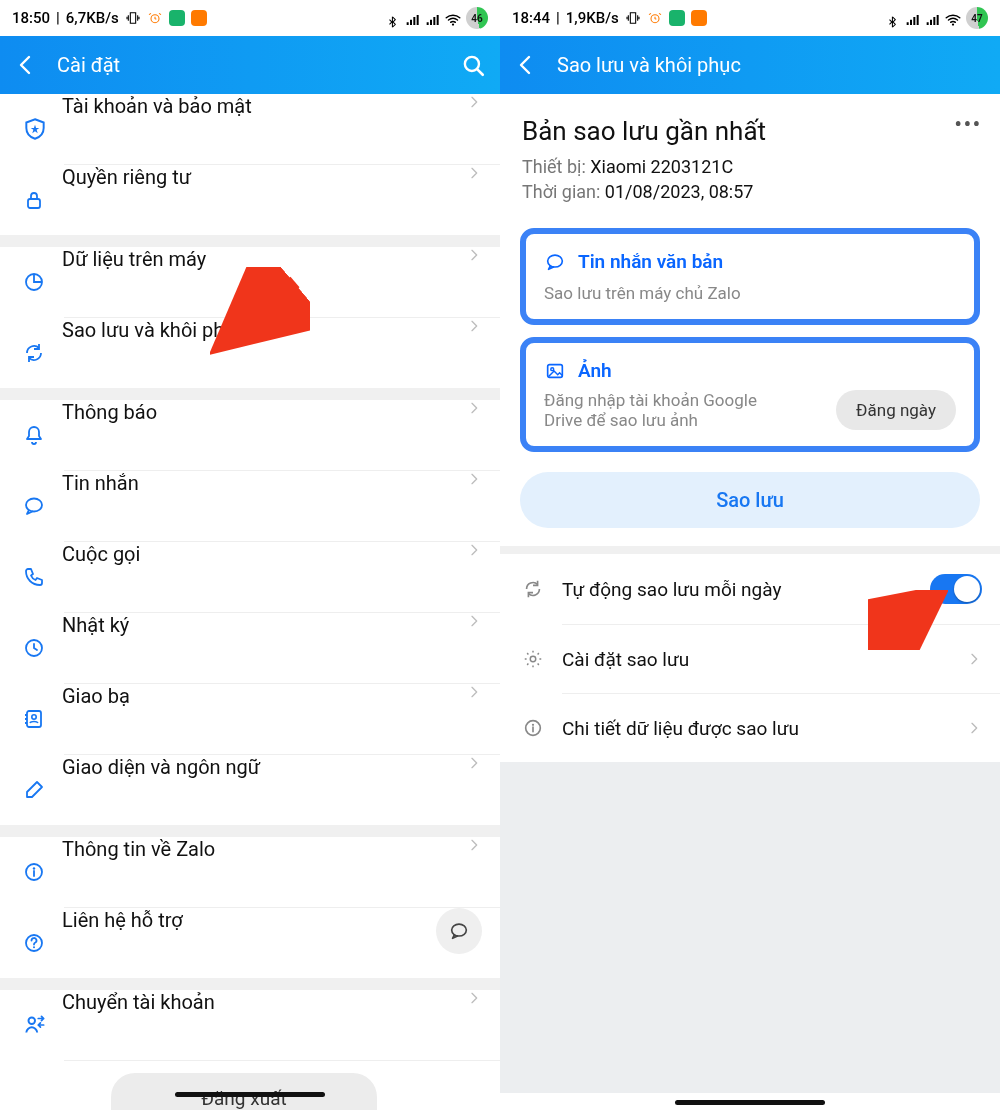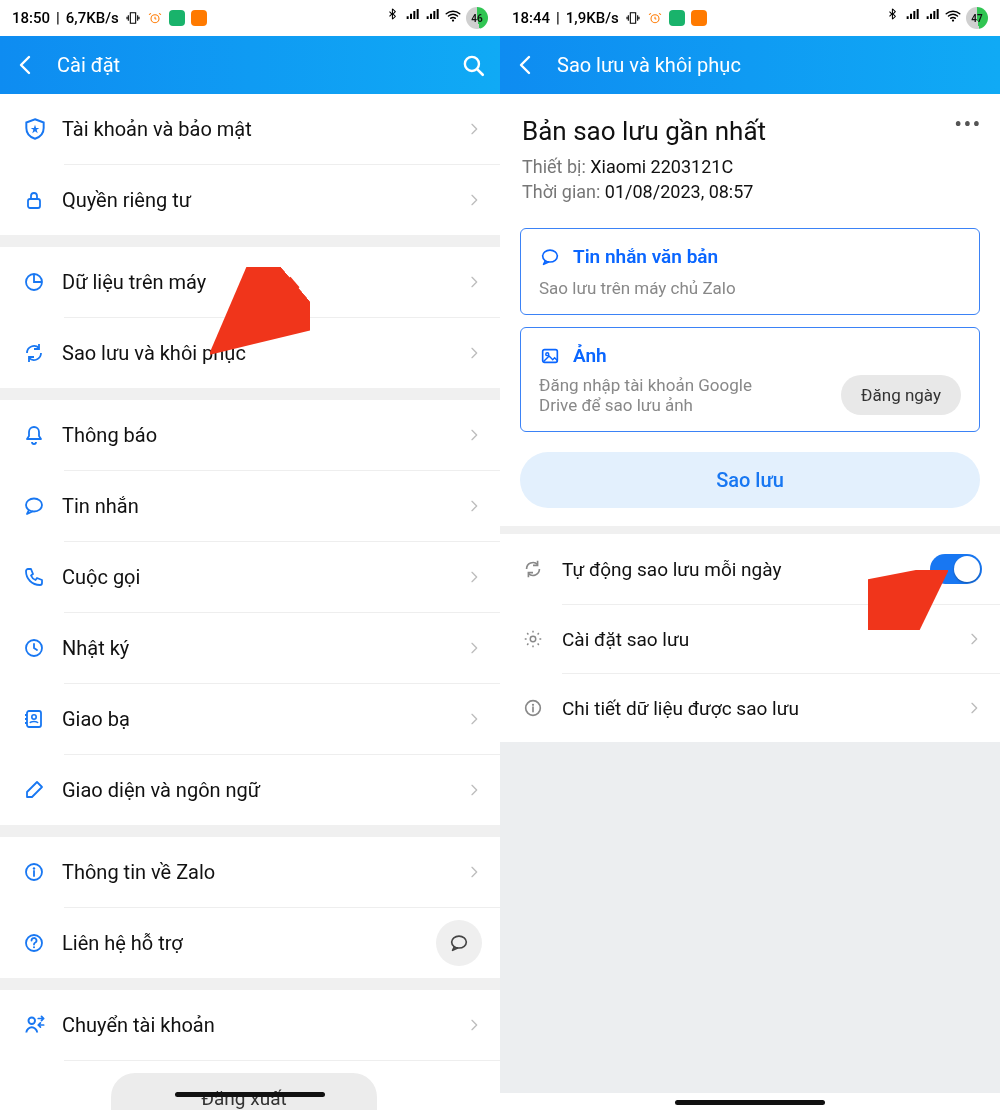--- a/index.html
+++ b/index.html
@@ -12,51 +12,51 @@
     overflow: hidden;
   }
   .phone { width: 500px; height: 1111px; background: #fff; position: relative; display:flex; flex-direction:column; }
 
   
   .status-bar {
     height: 36px; background:#fff; color:#000; display:flex; align-items:center;
     padding: 0 12px; font-size: 15px; font-weight:500; justify-content:space-between;
   }
   .status-left { display:flex; align-items:center; gap:6px; }
-  .status-right { display:flex; align-items:flex-start; gap:4px; }
+  .status-right { display:flex; align-items:flex-end; gap:4px; }
   .sicn { display:inline-flex; align-items:center; }
 
   .header {
     height: 58px; background: linear-gradient(90deg, #0e8cf1, #10aaf5);
     display:flex; align-items:center; padding: 0 14px; color:#fff; gap:19px;
   }
   .header .title { font-size:20px; flex:1; }
 
   .list-section { background:#fff; }
   .gap { height:12px; background:#f0f0f0; }
   .gap-thin { height:8px; background:#f0f0f0; }
 
   .row {
-    display:flex; align-items:center; padding: 0 18px 0 22px; height:70px;
+    display:flex; padding: 0 18px 0 22px; height:70px;
     font-size:20px; color:#222; position:relative;
   }
   .row .icon-slot { width:40px; display:flex; align-items:center; color:#1877f2; }
   .row .label { flex:1; color:#111; }
   .row .chev { color:#bdbdbd; font-size:18px; }
   .divider { height:1px; background:#eee; margin-left:64px; }
 
   
   .section-top { padding: 22px 22px 14px 22px; position:relative; }
   .h1 { font-size:26px; color:#111; margin-bottom:10px; }
   .meta { font-size:18px; color:#777; margin-top:4px; }
   .meta .val { color:#111; }
   .dots { position:absolute; top:18px; right:18px; color:#555; font-weight:bold; letter-spacing:2px; font-size:20px;}
 
   .card {
-    margin: 12px 20px 0 20px; border:1px solid #3b82f6; border-radius:6px;
+    margin: 12px 20px 0 20px; border:6px solid #3b82f6; border-radius:14px;
     padding:16px 18px;
   }
   .card .card-head { display:flex; align-items:center; gap:12px; font-size:19px; font-weight:600; color:#0a66ff; }
   .card .card-sub { font-size:17px; color:#888; margin-top:10px; }
   .card .card-row { display:flex; align-items:center; justify-content:space-between; margin-top:8px; }
   .pill-btn { background:#e8e8e8; border-radius:22px; padding:10px 20px; font-size:17px; color:#333; }
 
   .primary-btn {
     margin:20px 20px 18px 20px; height:56px; border-radius:28px;
     background:#e3f0fd; color:#1877f2; display:flex; align-items:center; justify-content:center;

